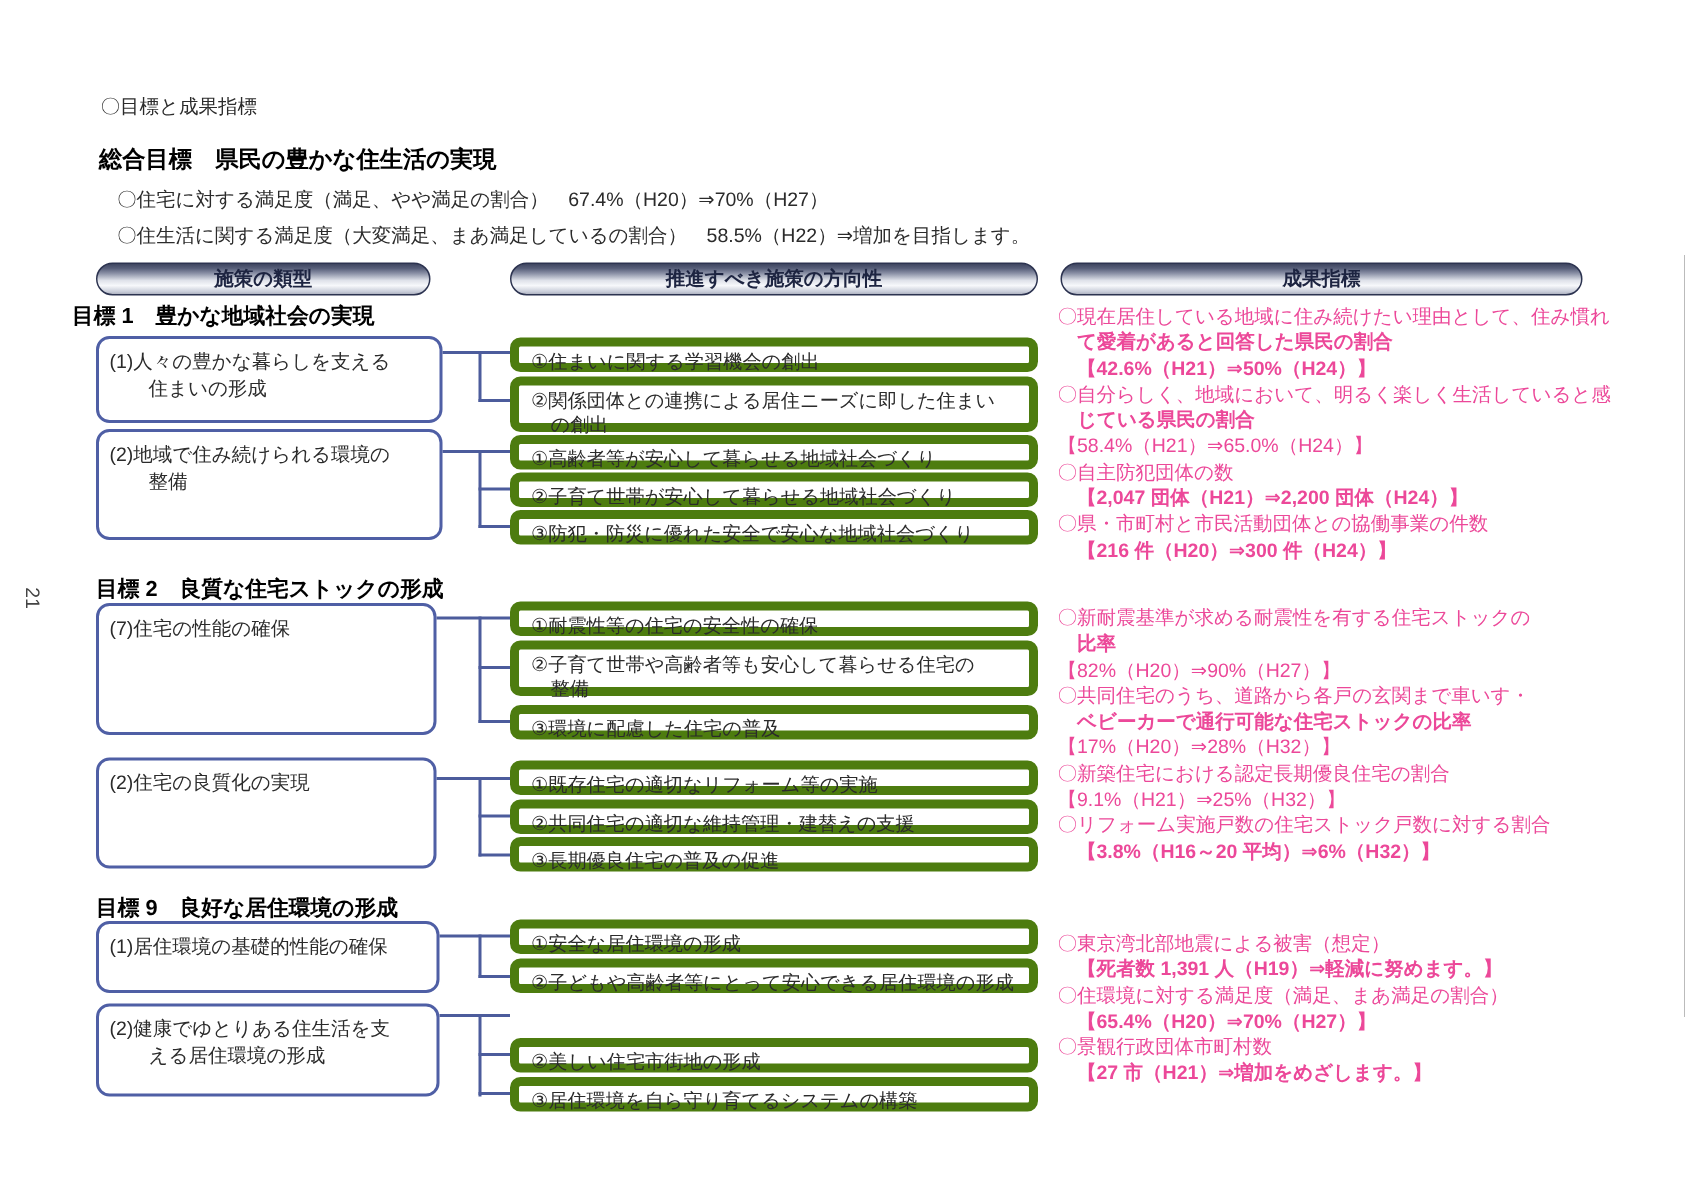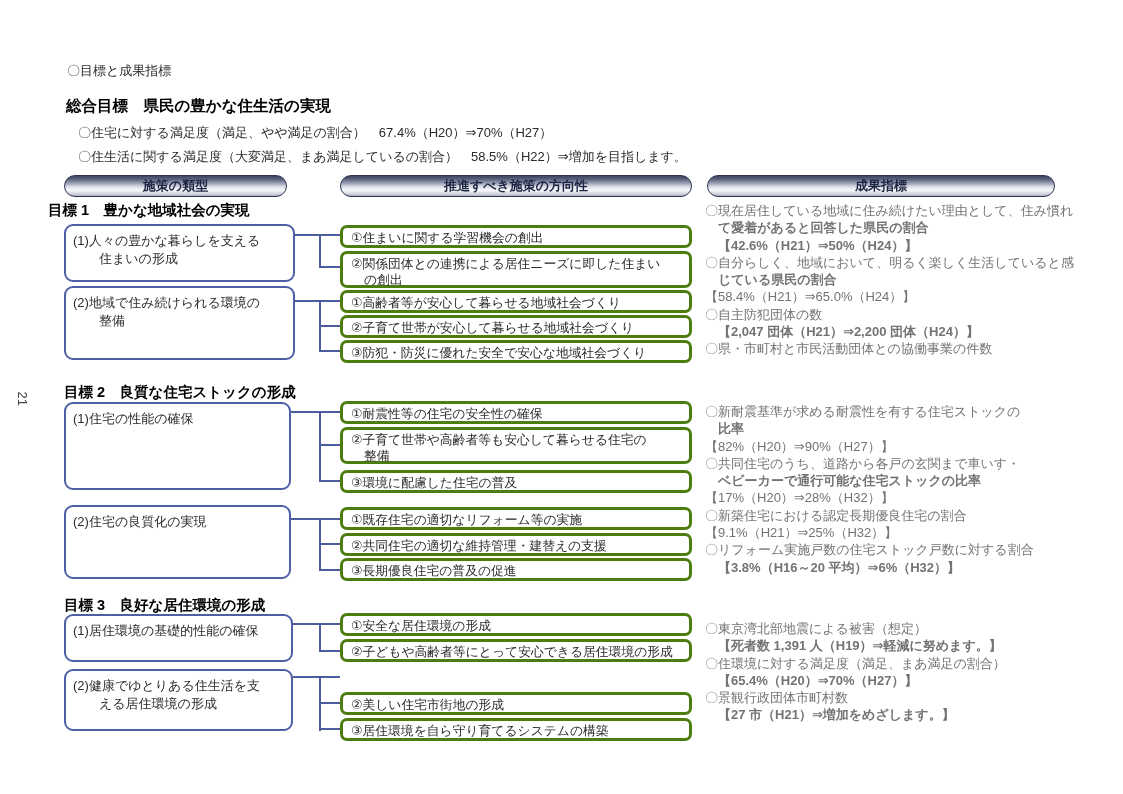--- a/index.html
+++ b/index.html
@@ -9,26 +9,26 @@
           transform:rotate(90deg);transform-origin:center;}
   .seclabel{position:absolute;left:67px;top:62px;font-size:13px;white-space:nowrap;}
   .otitle{position:absolute;left:66px;top:96px;font-size:15.5px;font-weight:bold;color:#000;white-space:nowrap;}
   .bullet{position:absolute;left:78px;font-size:13px;white-space:nowrap;}
   .pill{position:absolute;height:22px;border:1.5px solid #2c3350;border-radius:11px;box-sizing:border-box;
         background:linear-gradient(180deg,#3f4660 0%,#585f7a 15%,#8d93a8 32%,#dfe2ea 55%,#f7f8fb 72%,#c9cdd9 92%,#b0b4c2 100%);
         font-size:13px;font-weight:bold;color:#1d2441;text-align:center;line-height:19px;white-space:nowrap;}
   .ghead{position:absolute;font-size:14.5px;font-weight:bold;color:#000;white-space:nowrap;}
   .lbox{position:absolute;box-sizing:border-box;background:#fff;border:2px solid #4f5fa5;border-radius:9px;
         font-size:13px;line-height:18px;padding:6px 13px 0 7px;white-space:nowrap;}
-  .mbox{position:absolute;left:340px;width:352px;box-sizing:border-box;background:#fff;border:3px solid #4d7c0f;
+  .mbox{position:absolute;left:340px;width:352px;box-sizing:border-box;background:#fff;border:6px solid #4d7c0f;
         border-radius:7px;font-size:12.8px;line-height:16px;padding:2px 2px 0 8px;white-space:nowrap;}
   .ll2{margin-left:26px;}
   .ml2{margin-left:13px;}
   .hl,.vl{position:absolute;background:#4c5c9c;}
-  .indcol{position:absolute;left:705px;width:415px;font-size:13px;line-height:17.3px;color:#737373;}
+  .indcol{position:absolute;left:705px;width:415px;font-size:13px;line-height:17.3px;color:#ec4899;}
   .ln{white-space:nowrap;}
   .i1{margin-left:13px;font-weight:bold;}
 </style>
 </head>
 <body>
 
 <div class="page">
 
   <div class="pageno">21</div>
   <div class="seclabel">〇目標と成果指標</div>
@@ -79,26 +79,27 @@
   <div class="indcol" style="top:202px;">
     <div class="ln">〇現在居住している地域に住み続けたい理由として、住み慣れ</div>
     <div class="ln i1">て愛着があると回答した県民の割合</div>
     <div class="ln i1">【42.6%（H21）⇒50%（H24）】</div>
     <div class="ln">〇自分らしく、地域において、明るく楽しく生活していると感</div>
     <div class="ln i1">じている県民の割合</div>
     <div class="ln">【58.4%（H21）⇒65.0%（H24）】</div>
     <div class="ln">〇自主防犯団体の数</div>
     <div class="ln i1">【2,047 団体（H21）⇒2,200 団体（H24）】</div>
     <div class="ln">〇県・市町村と市民活動団体との協働事業の件数</div>
+    <div class="ln i1">【216 件（H20）⇒300 件（H24）】</div>
   </div>
 
   <div class="ghead" style="left:64px;top:383px;">目標 2　良質な住宅ストックの形成</div>
 
   <div class="lbox" style="left:64px;top:402px;width:227px;height:88px;">
-    <div class="ln">(1)住宅の性能の確保</div>
+    <div class="ln">(7)住宅の性能の確保</div>
   </div>
   <div class="lbox" style="left:64px;top:505px;width:227px;height:74px;">
     <div class="ln">(2)住宅の良質化の実現</div>
   </div>
 
   <div class="mbox" style="top:401px;height:23px;">
     <div class="ln">①耐震性等の住宅の安全性の確保</div>
   </div>
   <div class="mbox" style="top:427px;height:37px;">
     <div class="ln">②子育て世帯や高齢者等も安心して暮らせる住宅の</div>
@@ -132,21 +133,21 @@
     <div class="ln">【82%（H20）⇒90%（H27）】</div>
     <div class="ln">〇共同住宅のうち、道路から各戸の玄関まで車いす・</div>
     <div class="ln i1">ベビーカーで通行可能な住宅ストックの比率</div>
     <div class="ln">【17%（H20）⇒28%（H32）】</div>
     <div class="ln">〇新築住宅における認定長期優良住宅の割合</div>
     <div class="ln">【9.1%（H21）⇒25%（H32）】</div>
     <div class="ln">〇リフォーム実施戸数の住宅ストック戸数に対する割合</div>
     <div class="ln i1">【3.8%（H16～20 平均）⇒6%（H32）】</div>
   </div>
 
-  <div class="ghead" style="left:64px;top:596px;">目標 3　良好な居住環境の形成</div>
+  <div class="ghead" style="left:64px;top:596px;">目標 9　良好な居住環境の形成</div>
 
   <div class="lbox" style="left:64px;top:614px;width:229px;height:48px;">
     <div class="ln">(1)居住環境の基礎的性能の確保</div>
   </div>
   <div class="lbox" style="left:64px;top:669px;width:229px;height:62px;">
     <div class="ln">(2)健康でゆとりある住生活を支</div>
     <div class="ln ll2">える居住環境の形成</div>
   </div>
 
   <div class="mbox" style="top:613px;height:23px;">

